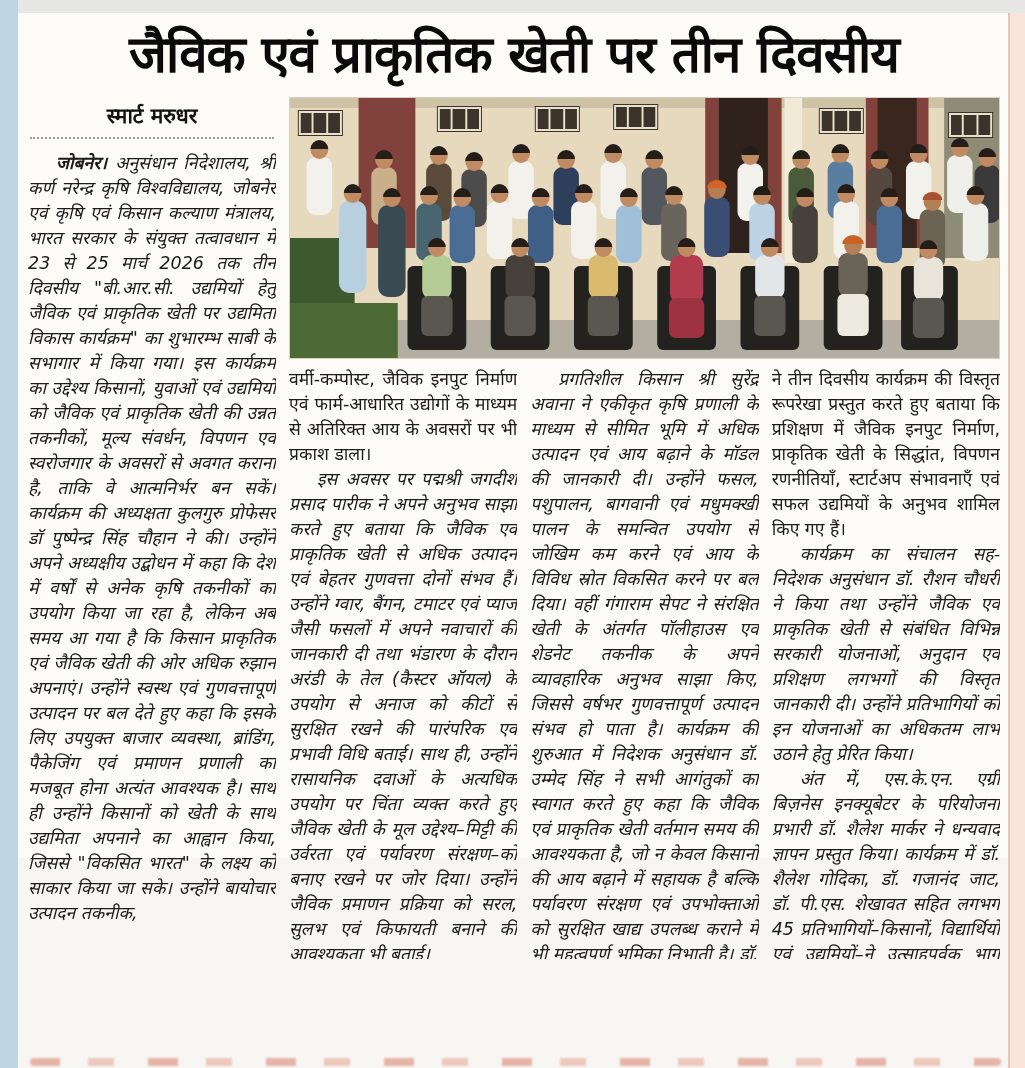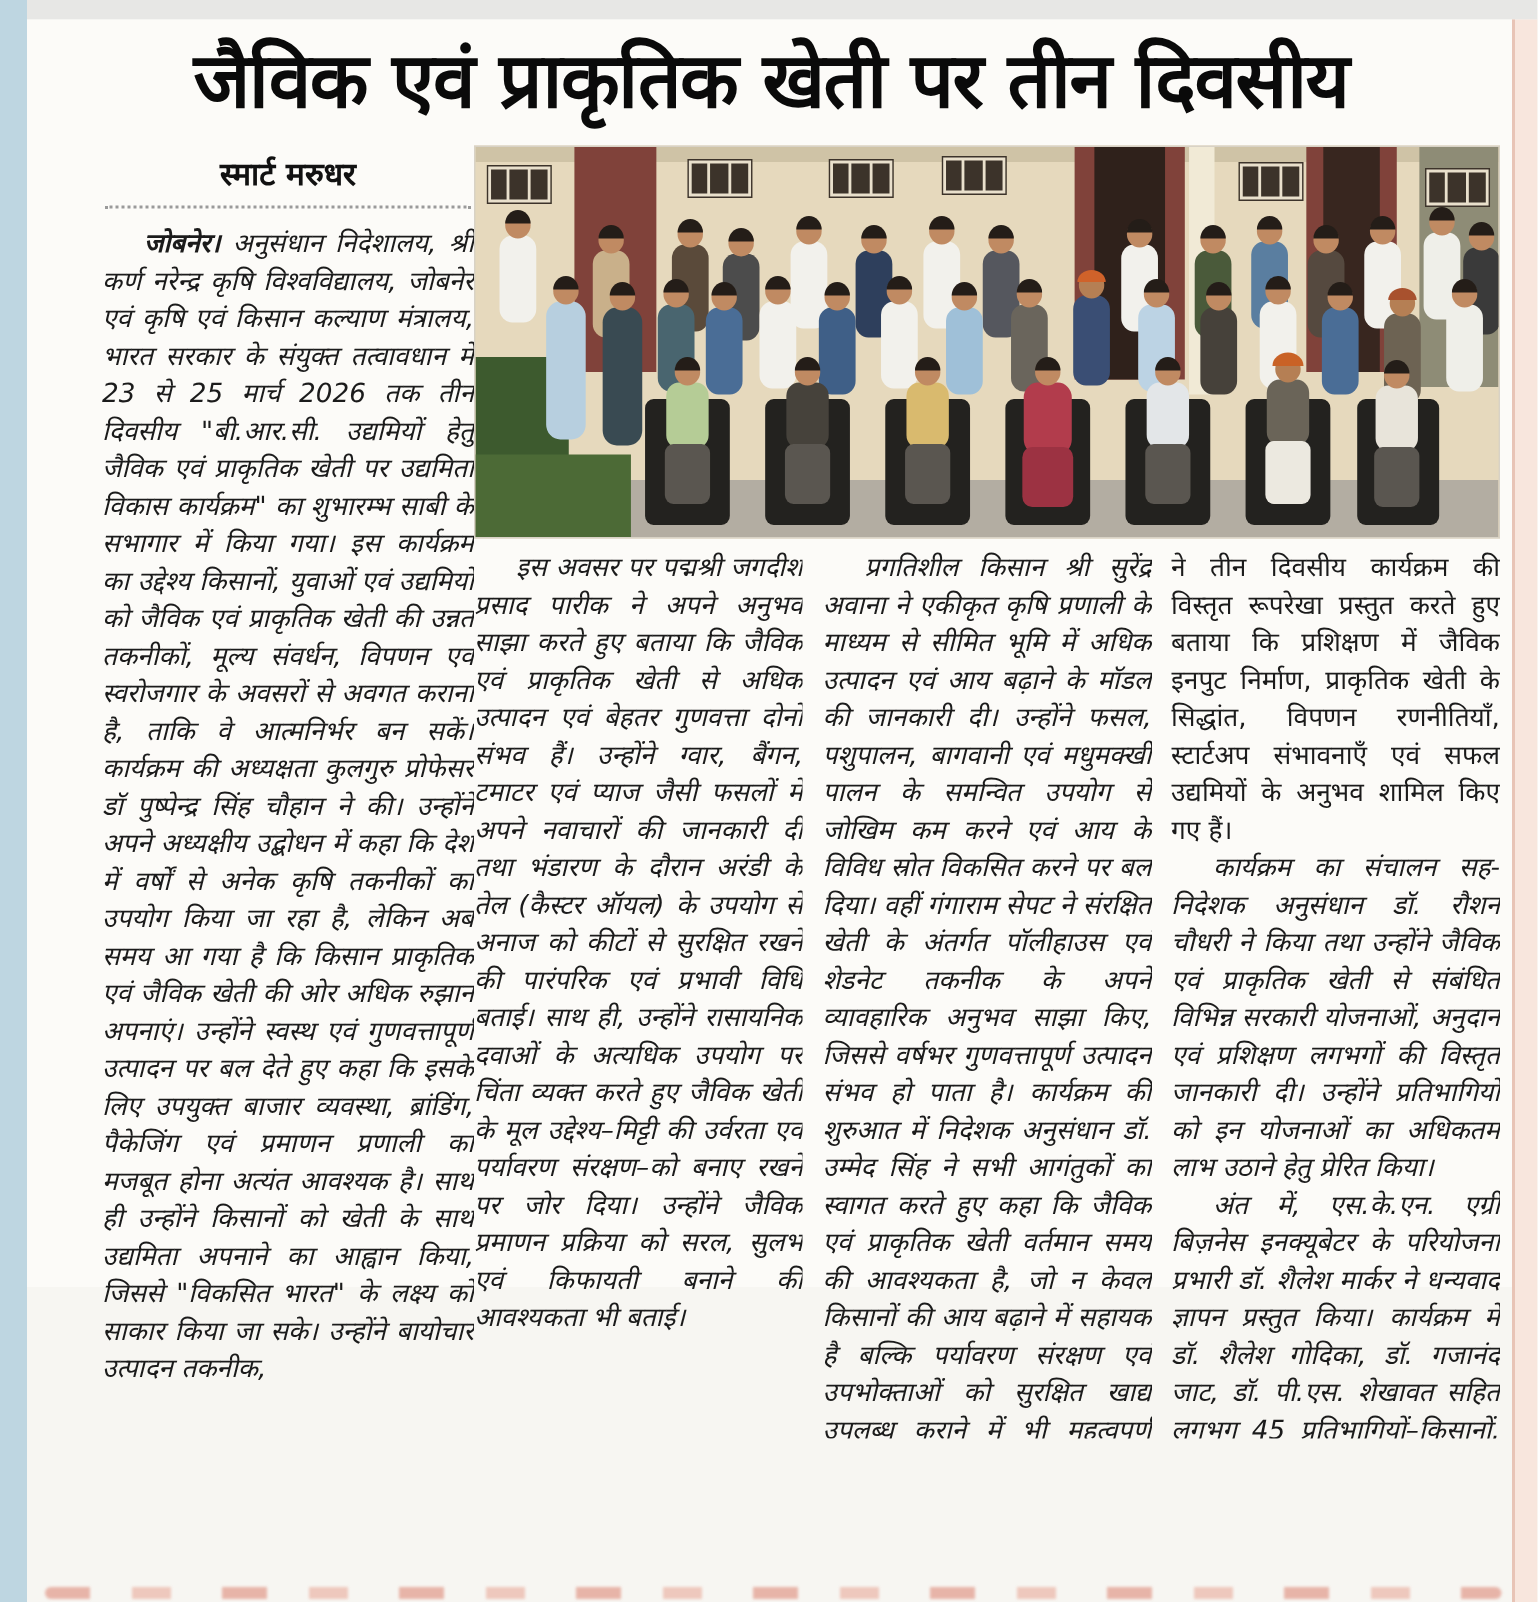--- a/index.html
+++ b/index.html
@@ -13,21 +13,21 @@
   .right-strip{position:absolute;right:0;top:13px;width:15px;height:1055px;background:#f8e6dd;border-left:2px solid #e8c4b6;}
   .sheet{
     position:absolute;left:18px;top:13px;width:990px;height:845px;
     background:#fcfbf8;padding:2px 8px 0 10px;box-sizing:border-box;
   }
   .headline{
     margin:4px 0 6px 0;text-align:center;color:#0a0a0a;
     font-family:"DejaVu Sans","Liberation Sans",sans-serif;
     font-weight:bold;font-size:51px;line-height:1.42;letter-spacing:-1px;
   }
-  .content{display:flex;height:862px;margin-left:40px;}
+  .content{display:flex;gap:13px;height:862px;}
   .col1{width:248px;flex:0 0 248px;display:flex;flex-direction:column;}
   .byline{
     text-align:center;font-weight:bold;font-size:21px;padding:4px 0 8px 0;
     border-bottom:2px dotted #9a9a9a;margin:0 2px 12px 2px;
     font-family:"DejaVu Sans","Liberation Sans",sans-serif;color:#111;
   }
   .right-zone{flex:1;display:flex;flex-direction:column;}
   .photo-wrap{height:260px;margin-bottom:8px;border:1px solid #d8d2c6;background:#e3d6ba;}
   .photo-wrap svg{display:block;width:100%;height:100%;}
   .cols3{display:flex;gap:13px;flex:1;min-height:0;}
@@ -187,20 +187,21 @@
             <circle cx="0" cy="0" r="9" fill="#b57f54"></circle>
             <path d="M-11,-2 a11,9 0 0 1 22,0 z" fill="#c96226"></path>
           </g>
           <use href="#psit" x="652" y="152" color="#e8e4da"></use>
         </svg>
       </div>
 
       <div class="cols3">
 
         <div class="colN">
+          <p class="body">वर्मी-कम्पोस्ट, जैविक इनपुट निर्माण एवं फार्म-आधारित उद्योगों के माध्यम से अतिरिक्त आय के अवसरों पर भी प्रकाश डाला।</p>
           <p class="body indent">इस अवसर पर पद्मश्री जगदीश प्रसाद पारीक ने अपने अनुभव साझा करते हुए बताया कि जैविक एवं प्राकृतिक खेती से अधिक उत्पादन एवं बेहतर गुणवत्ता दोनों संभव हैं। उन्होंने ग्वार, बैंगन, टमाटर एवं प्याज जैसी फसलों में अपने नवाचारों की जानकारी दी तथा भंडारण के दौरान अरंडी के तेल (कैस्टर ऑयल) के उपयोग से अनाज को कीटों से सुरक्षित रखने की पारंपरिक एवं प्रभावी विधि बताई। साथ ही, उन्होंने रासायनिक दवाओं के अत्यधिक उपयोग पर चिंता व्यक्त करते हुए जैविक खेती के मूल उद्देश्य–मिट्टी की उर्वरता एवं पर्यावरण संरक्षण–को बनाए रखने पर जोर दिया। उन्होंने जैविक प्रमाणन प्रक्रिया को सरल, सुलभ एवं किफायती बनाने की आवश्यकता भी बताई।</p>
         </div>
 
         <div class="colN">
           <p class="body indent">प्रगतिशील किसान श्री सुरेंद्र अवाना ने एकीकृत कृषि प्रणाली के माध्यम से सीमित भूमि में अधिक उत्पादन एवं आय बढ़ाने के मॉडल की जानकारी दी। उन्होंने फसल, पशुपालन, बागवानी एवं मधुमक्खी पालन के समन्वित उपयोग से जोखिम कम करने एवं आय के विविध स्रोत विकसित करने पर बल दिया। वहीं गंगाराम सेपट ने संरक्षित खेती के अंतर्गत पॉलीहाउस एवं शेडनेट तकनीक के अपने व्यावहारिक अनुभव साझा किए, जिससे वर्षभर गुणवत्तापूर्ण उत्पादन संभव हो पाता है। कार्यक्रम की शुरुआत में निदेशक अनुसंधान डॉ. उम्मेद सिंह ने सभी आगंतुकों का स्वागत करते हुए कहा कि जैविक एवं प्राकृतिक खेती वर्तमान समय की आवश्यकता है, जो न केवल किसानों की आय बढ़ाने में सहायक है बल्कि पर्यावरण संरक्षण एवं उपभोक्ताओं को सुरक्षित खाद्य उपलब्ध कराने में भी महत्वपूर्ण भूमिका निभाती है। डॉ. साफिना तबस्सुम, कार्यक्रम संयोजक</p>
         </div>
 
         <div class="colN">
           <p class="body">ने तीन दिवसीय कार्यक्रम की विस्तृत रूपरेखा प्रस्तुत करते हुए बताया कि प्रशिक्षण में जैविक इनपुट निर्माण, प्राकृतिक खेती के सिद्धांत, विपणन रणनीतियाँ, स्टार्टअप संभावनाएँ एवं सफल उद्यमियों के अनुभव शामिल किए गए हैं।</p>
           <p class="body indent">कार्यक्रम का संचालन सह-निदेशक अनुसंधान डॉ. रौशन चौधरी ने किया तथा उन्होंने जैविक एवं प्राकृतिक खेती से संबंधित विभिन्न सरकारी योजनाओं, अनुदान एवं प्रशिक्षण लगभगों की विस्तृत जानकारी दी। उन्होंने प्रतिभागियों को इन योजनाओं का अधिकतम लाभ उठाने हेतु प्रेरित किया।</p>

